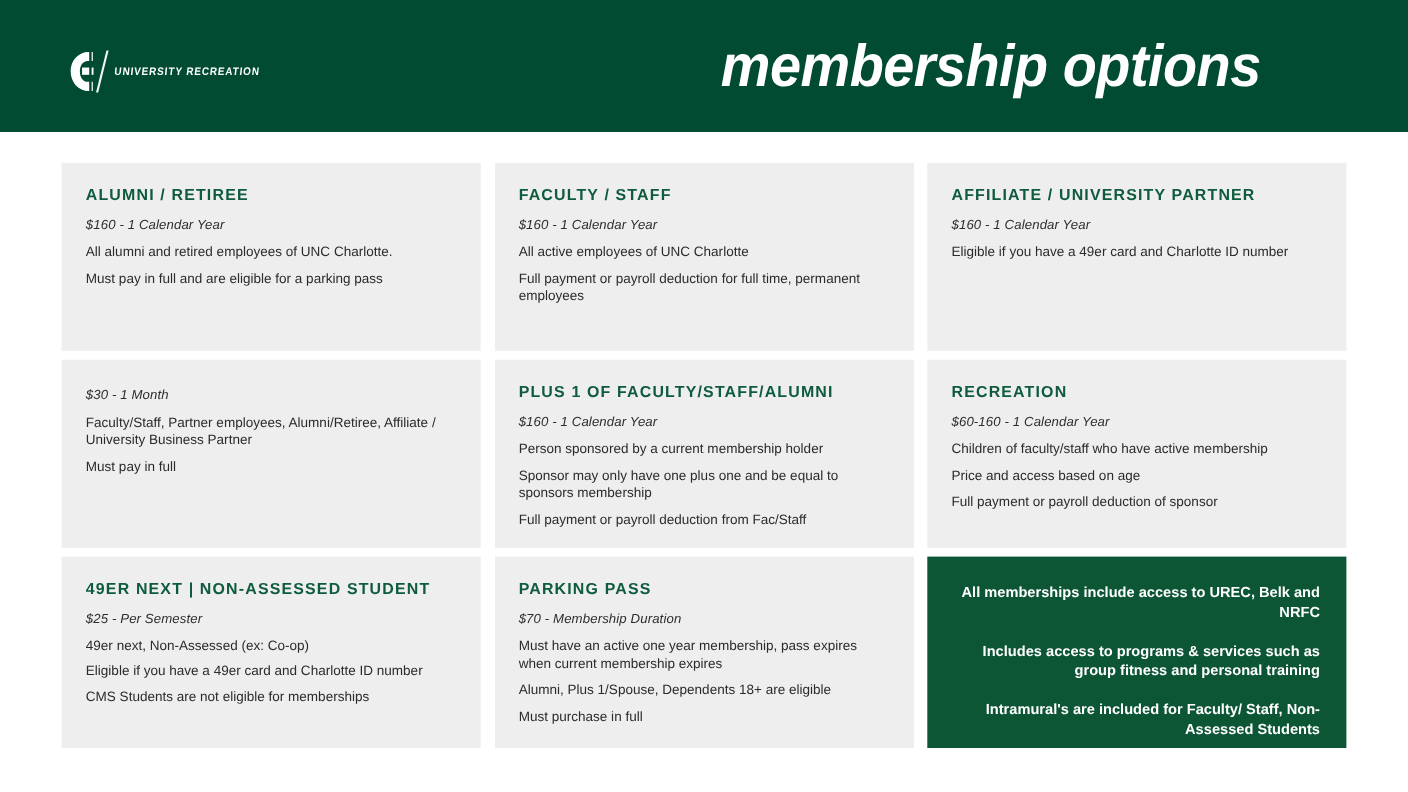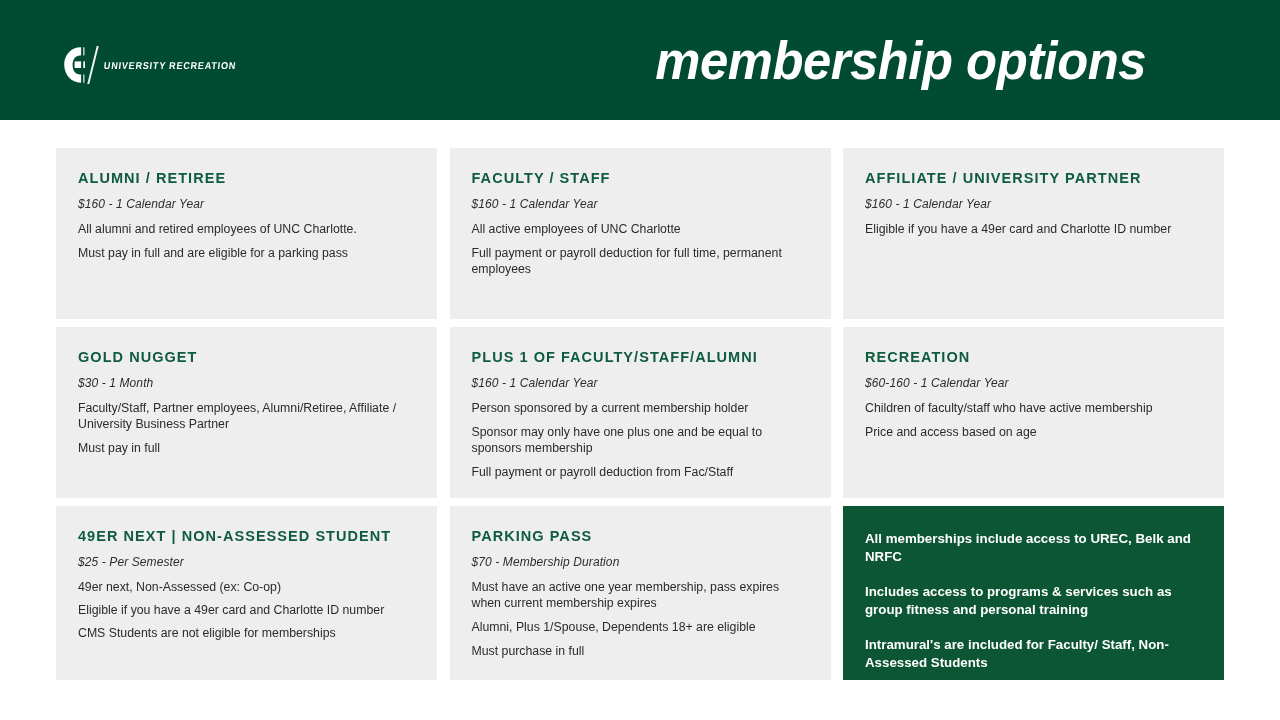--- a/index.html
+++ b/index.html
@@ -110,21 +110,21 @@
   .card-bullets { list-style: none; }
   .card-bullets li {
     color: #2b2b2b;
     font-size: 12.3px;
     line-height: 16.2px;
     font-weight: 400;
     margin-bottom: 8px;
   }
   .card-bullets li:last-child { margin-bottom: 0; }
 
-  .accent-list { list-style: none; }
+  .accent-list { list-style: none; text-align: right; }
   .accent-list li {
     color: #ffffff;
     font-size: 13.3px;
     font-weight: 700;
     line-height: 17.5px;
     margin-bottom: 18px;
   }
   .accent-list li:last-child { margin-bottom: 0; }
 
   
@@ -166,21 +166,20 @@
       </ul>
     </div>
     <div class="card">
       <div class="card-title">AFFILIATE / UNIVERSITY PARTNER</div>
       <div class="card-price">$160 - 1 Calendar Year</div>
       <ul class="card-bullets">
         <li>Eligible if you have a 49er card and Charlotte ID number</li>
       </ul>
     </div>
     <div class="card">
-      <div class="card-title">GOLD NUGGET</div>
       <div class="card-price">$30 - 1 Month</div>
       <ul class="card-bullets">
         <li>Faculty/Staff, Partner employees, Alumni/Retiree, Affiliate / University Business Partner</li>
         <li>Must pay in full</li>
       </ul>
     </div>
     <div class="card">
       <div class="card-title">PLUS 1 OF FACULTY/STAFF/ALUMNI</div>
       <div class="card-price">$160 - 1 Calendar Year</div>
       <ul class="card-bullets">
@@ -188,20 +187,21 @@
         <li>Sponsor may only have one plus one and be equal to sponsors membership</li>
         <li>Full payment or payroll deduction from Fac/Staff</li>
       </ul>
     </div>
     <div class="card">
       <div class="card-title">RECREATION</div>
       <div class="card-price">$60-160 - 1 Calendar Year</div>
       <ul class="card-bullets">
         <li>Children of faculty/staff who have active membership</li>
         <li>Price and access based on age</li>
+        <li>Full payment or payroll deduction of sponsor</li>
       </ul>
     </div>
     <div class="card dense">
       <div class="card-title">49ER NEXT | NON-ASSESSED STUDENT</div>
       <div class="card-price">$25 - Per Semester</div>
       <ul class="card-bullets">
         <li>49er next, Non-Assessed (ex: Co-op)</li>
         <li>Eligible if you have a 49er card and Charlotte ID number</li>
         <li>CMS Students are not eligible for memberships</li>
       </ul>

